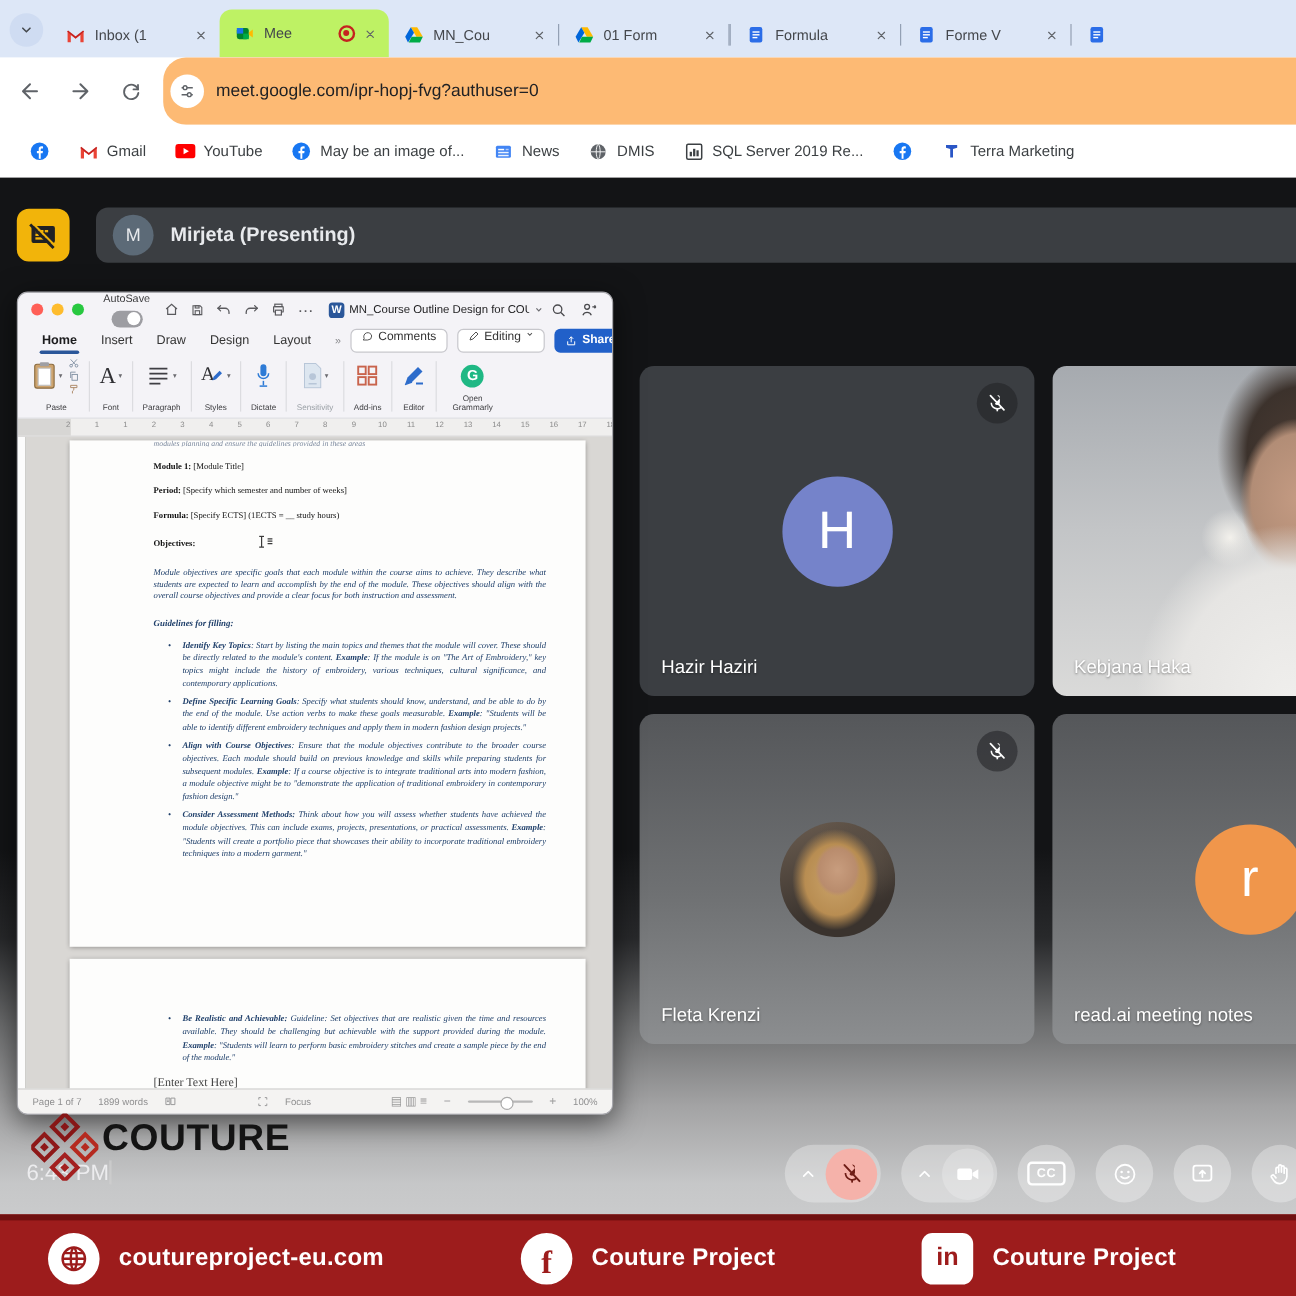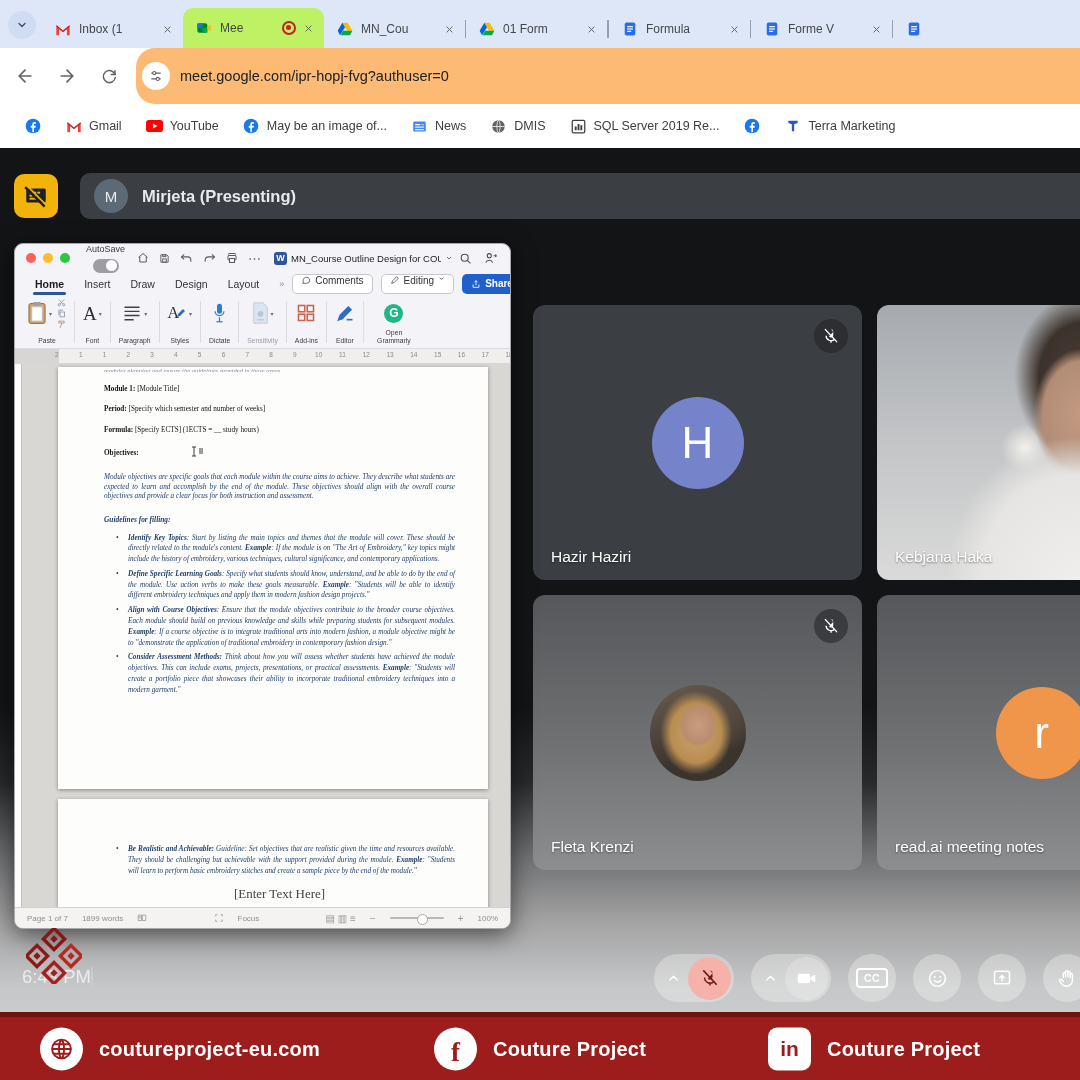--- a/index.html
+++ b/index.html
@@ -117,34 +117,34 @@
   .bigA { font-family:"Liberation Serif",serif; font-size:19px; color:#2f2f33; line-height:1; }
   .gcircle { width:19px; height:19px; border-radius:50%; background:#1fb884; color:#fff; font-size:12px; font-weight:700; display:flex; align-items:center; justify-content:center; }
 
   .ruler { position:absolute; left:0; top:105px; width:100%; height:15px; background:#f0efee; border-bottom:1px solid #d8d7d6; }
   .ruler .margin { position:absolute; left:0; top:0; width:44px; height:100%; background:#d7d6d4; }
   .ruler .ticks { position:absolute; left:30px; top:2px; display:flex; }
   .ruler .ticks span { width:23.8px; font-size:6.5px; color:#8b8b8b; text-align:center; }
 
   .docarea { position:absolute; left:0; top:120px; width:100%; height:545px; background:#d9d7d4; overflow:hidden; }
   .sliver { position:absolute; left:0; top:0; bottom:0; width:7px; background:#fcfcfc; border-right:1px solid #c4c2bf; }
-  .page { position:absolute; left:43px; width:430px; background:#fdfdfc; box-shadow:0 1px 4px rgba(0,0,0,.38); padding:0 33px 0 46px; }
+  .page { position:absolute; left:43px; width:430px; background:#fdfdfc; box-shadow:0 1px 4px rgba(0,0,0,.38); padding:0 33px 0 70px; }
   .page1 { top:3px; height:422px; overflow:hidden; }
   .page2 { top:435px; height:240px; }
   .doc { font-family:"Liberation Serif",serif; color:#111; }
   .clipline { height:5px; overflow:hidden; font-size:6.5px; color:#5a6b85; margin-top:0; font-style:italic; opacity:.8; }
   .dfield { font-size:7.2px; margin-top:12.5px; }
   .dfield b { font-weight:700; }
   .objpara { font-size:7.2px; font-style:italic; color:#20406b; line-height:1.32; text-align:justify; margin-top:14px; }
   .ghead { font-size:7.4px; font-weight:700; font-style:italic; color:#20406b; margin-top:13px; }
   ul.gbullets { margin-top:9px; list-style:none; }
   ul.gbullets li { position:relative; font-size:7.2px; font-style:italic; color:#20406b; line-height:1.5; text-align:justify; padding-left:24px; margin-bottom:4px; }
   ul.gbullets li::before { content:"•"; position:absolute; left:12px; color:#20406b; }
   ul.gbullets .blead, ul.gbullets .brun { font-weight:700; }
-  .entertext { font-size:13px; color:#444; margin-top:10px; font-style:normal;text-align:center; }
+  .entertext { font-size:10px; color:#444; margin-top:10px; font-style:normal; }
   .cursorglyph { display:inline-block; margin-left:52px; vertical-align:-2px; }
 
   .wstatus { position:absolute; left:0; bottom:0; width:100%; height:21px; background:#f4f3f2; border-top:1px solid #d3d2d1; display:flex; align-items:center; font-size:8px; color:#8f8f90; padding:0 12px; gap:14px; }
   .wstatus .grow { flex:1; }
   .zoomtrack { width:54px; height:2px; background:#b8b8b8; border-radius:1px; position:relative; }
   .zoomtrack::after { content:""; position:absolute; left:50%; top:-3.5px; width:9px; height:9px; border-radius:50%; background:#fff; border:1px solid #aaa; }
 </style>
 </head>
 <body>
 
@@ -708,20 +708,21 @@
           <rect x="-7.5" y="-7.5" width="15" height="15" stroke="#871616" stroke-width="3.4" transform="translate(28,11) rotate(45)"></rect>
           <rect x="-2.6" y="-2.6" width="5.2" height="5.2" fill="#871616" transform="translate(28,11) rotate(45)"></rect>
           <rect x="-7.5" y="-7.5" width="15" height="15" stroke="#8e1818" stroke-width="3.4" transform="translate(11,28) rotate(45)"></rect>
           <rect x="-2.6" y="-2.6" width="5.2" height="5.2" fill="#8e1818" transform="translate(11,28) rotate(45)"></rect>
           <rect x="-7.5" y="-7.5" width="15" height="15" stroke="#b52a20" stroke-width="3.4" transform="translate(45,28) rotate(45)"></rect>
           <rect x="-2.6" y="-2.6" width="5.2" height="5.2" fill="#b52a20" transform="translate(45,28) rotate(45)"></rect>
           <rect x="-7.5" y="-7.5" width="15" height="15" stroke="#a32020" stroke-width="3.4" transform="translate(28,45) rotate(45)"></rect>
           <rect x="-2.6" y="-2.6" width="5.2" height="5.2" fill="#a32020" transform="translate(28,45) rotate(45)"></rect>
         </g>
       </svg>
+      <span class="cword">COUTURE</span>
     </div>
 
     <div class="meetinfo">
       <span class="time">6:43 PM</span>
       <span class="div"></span>
     </div>
 
     <div class="controls" id="controls">
         <div class="cpill">
           <span class="chev">

